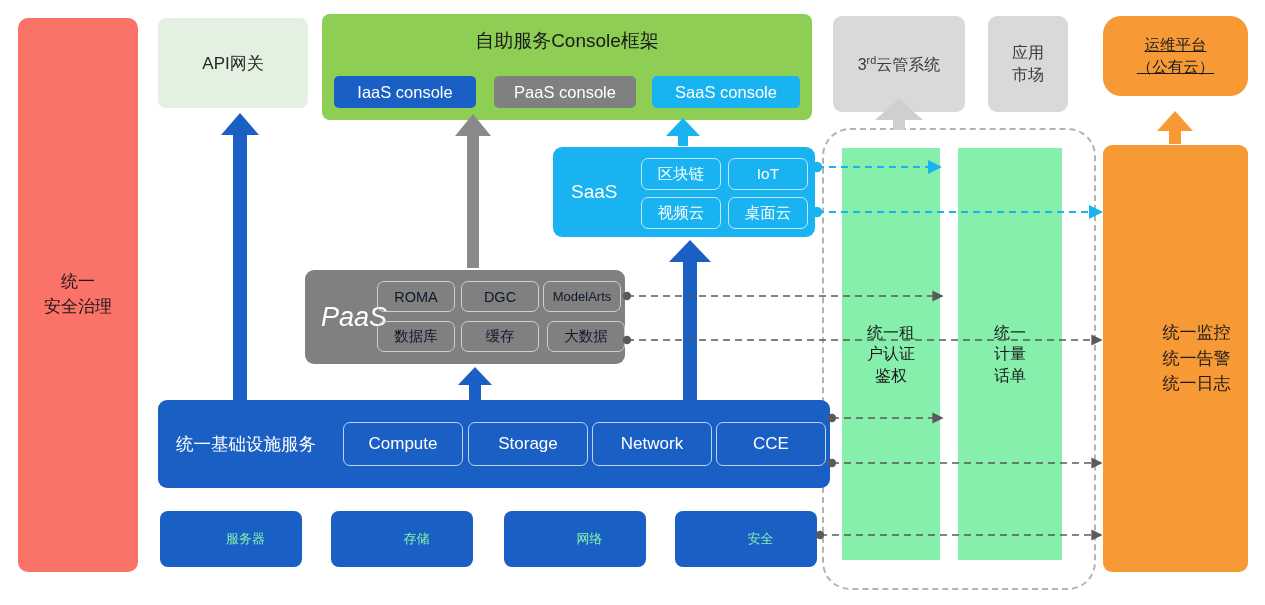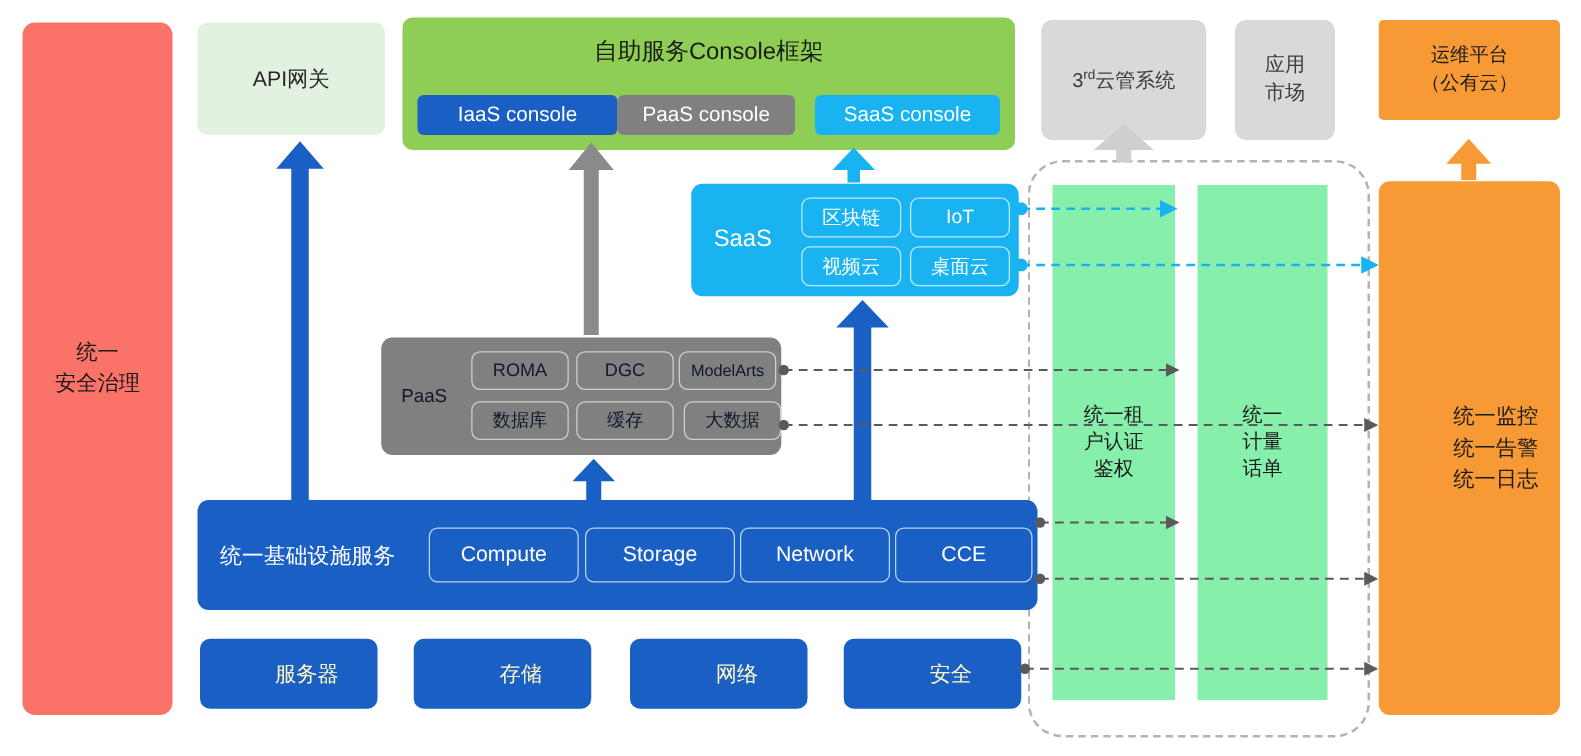--- a/index.html
+++ b/index.html
@@ -16,40 +16,40 @@
   
   .console-frame{background:#8fce55;border-radius:8px;}
   .console-title{position:absolute;left:0;right:0;top:14px;text-align:center;color:#1a1a1a;font-size:19px;}
   .console-chip{position:absolute;border-radius:5px;color:#fff;font-size:16.5px;display:flex;align-items:center;justify-content:center;}
 
   
   .gray-top{background:#d9d9d9;border-radius:9px;color:#3c3c3c;font-size:14.5px;line-height:1.35;}
   .gray-top.big{font-size:16px;}
 
   
-  .orange-top{background:#f79a36;border-radius:4px;color:#1a1a1a;font-size:15.5px;line-height:1.4;}
+  .orange-top{background:#f79a36;border-radius:18px;color:#1a1a1a;font-size:15.5px;line-height:1.4;text-decoration:underline;}
   .orange-panel{background:#f79a36;border-radius:9px;color:#1a1a1a;font-size:17px;line-height:1.5;}
 
   
   .saas{background:#18b3f0;border-radius:9px;}
   .saas-label{position:absolute;left:18px;top:50%;transform:translateY(-50%);color:#fff;font-size:19px;}
   .saas-chip{position:absolute;border:1.6px solid #bfe9fb;border-radius:7px;color:#fff;font-size:15.5px;display:flex;align-items:center;justify-content:center;}
 
   
   .paas{background:#808080;border-radius:9px;}
-  .paas-label{position:absolute;left:16px;top:50%;transform:translateY(-50%);color:#0f172a;font-size:15px;}
+  .paas-label{position:absolute;left:16px;top:50%;transform:translateY(-50%);color:#ffffff;font-size:27px;font-style:italic;}
   .paas-chip{position:absolute;border:1.6px solid #cfcfcf;border-radius:7px;color:#0f172a;font-size:14.5px;display:flex;align-items:center;justify-content:center;}
 
   
   .iaas{background:#1a5fc4;border-radius:9px;}
   .iaas-label{position:absolute;left:18px;top:50%;transform:translateY(-50%);color:#fff;font-size:17.5px;}
   .iaas-chip{position:absolute;border:1.6px solid #bcd4f4;border-radius:7px;color:#fff;font-size:17px;display:flex;align-items:center;justify-content:center;}
 
   
-  .res{background:#1a5fc4;border-radius:8px;color:#fef9c3;font-size:17px;padding-left:29px;}
+  .res{background:#1a5fc4;border-radius:8px;color:#86efac;font-size:13px;padding-left:29px;}
 
   
   .dash-container{position:absolute;border:2.2px dashed #b3b3b3;border-radius:28px;background:transparent;}
   .gray-col{background:#86efac;color:#1a1a1a;font-size:16px;line-height:1.35;}
 
   
   #arrows{position:absolute;left:0;top:0;width:1265px;height:605px;pointer-events:none;}
   .sup{font-size:0.68em;vertical-align:super;}
 </style>
 </head>
@@ -63,21 +63,21 @@
       <div>安全治理</div>
     </div>
   </div>
 
   <div class="box apigw" style="left:158px;top:18px;width:150px;height:90px;">
     <span>API网关</span>
   </div>
 
   <div class="box console-frame" style="left:322px;top:14px;width:490px;height:106px;">
     <div class="console-title">自助服务Console框架</div>
-    <div class="console-chip" style="left:12px;top:62px;width:160px;height:32px;background:#1a5fc4;">
+    <div class="console-chip" style="left:12px;top:62px;width:142px;height:32px;background:#1a5fc4;">
       <span>IaaS console</span>
     </div>
     <div class="console-chip" style="left:172px;top:62px;width:142px;height:32px;background:#808080;">
       <span>PaaS console</span>
     </div>
     <div class="console-chip" style="left:330px;top:62px;width:148px;height:32px;background:#18b3f0;">
       <span>SaaS console</span>
     </div>
   </div>
 

